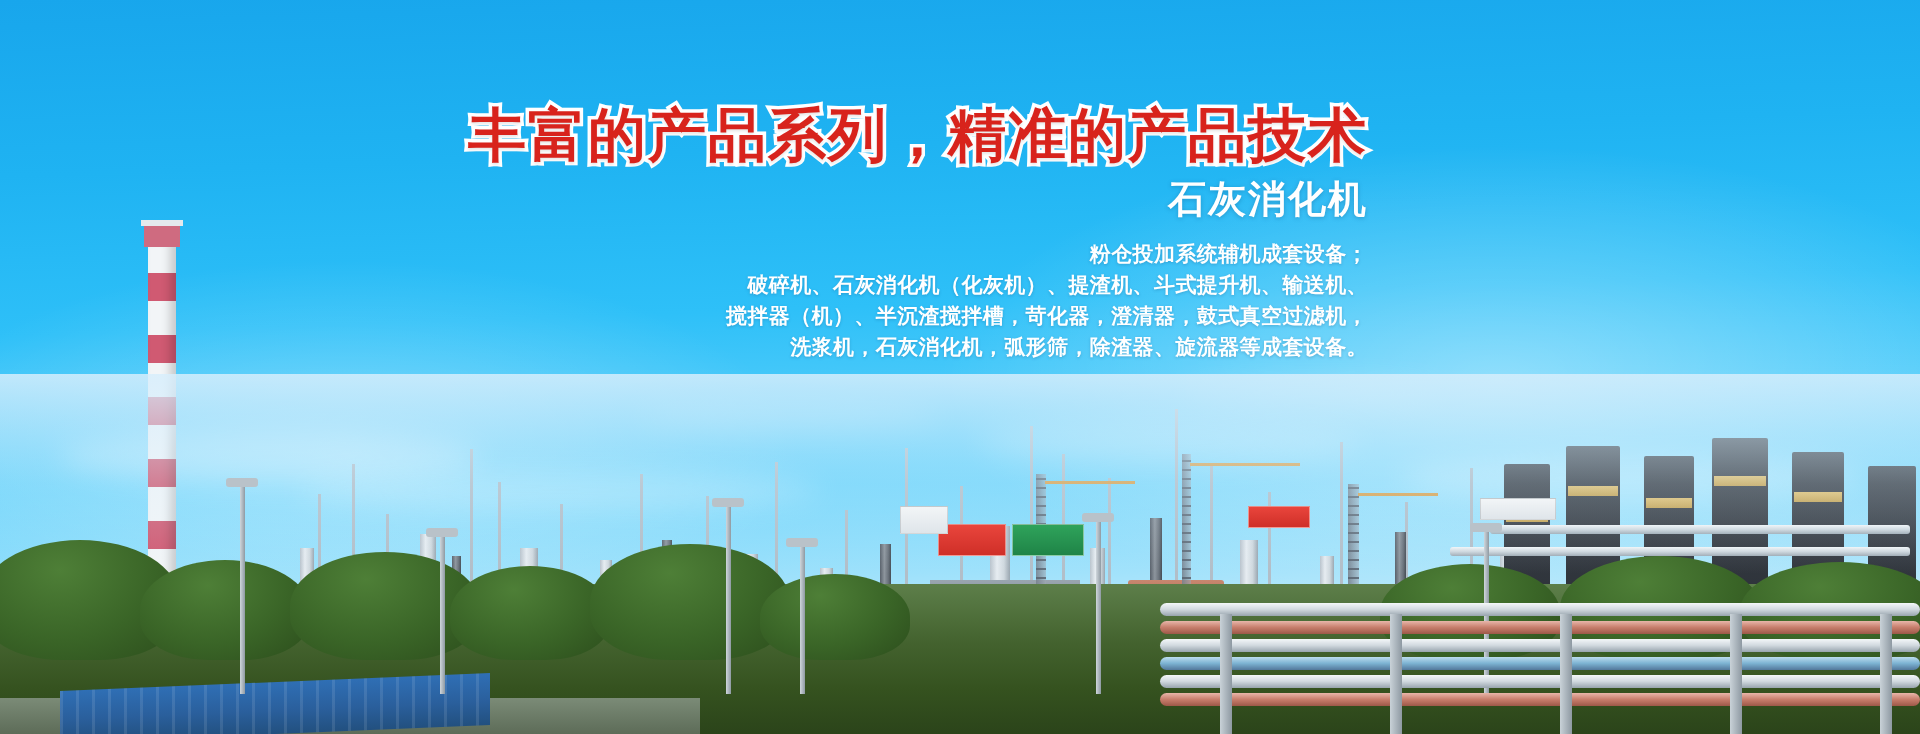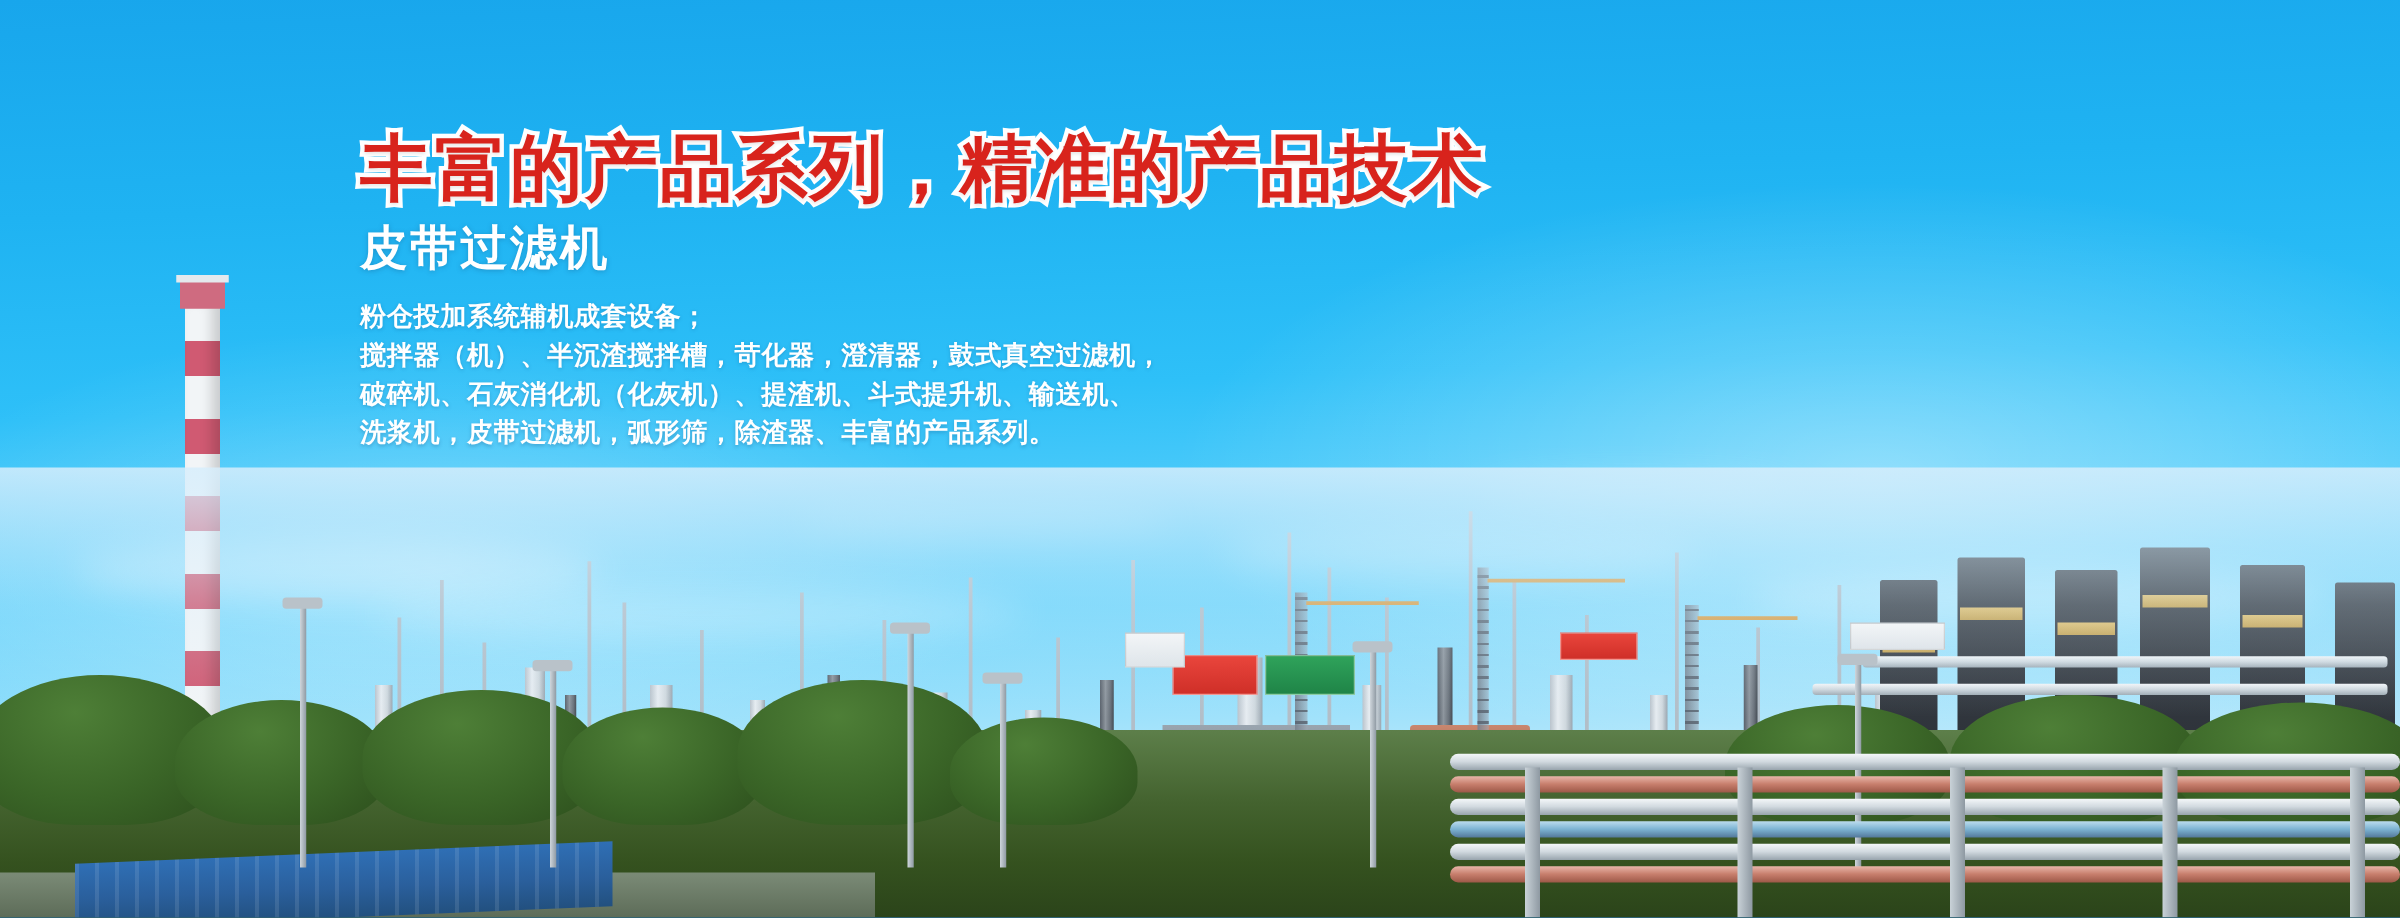--- a/index.html
+++ b/index.html
@@ -7,20 +7,21 @@
     padding: 0;
     background: #0d0d0d;
   }
   #banner {
     position: relative;
     width: 1920px;
     height: 734px;
     overflow: hidden;
     font-family: "Liberation Sans", "DejaVu Sans", sans-serif;
     background: #1fb0f0;
+    text-align: right;
   }
 
   
   .sky {
     position: absolute;
     inset: 0;
     background:
       radial-gradient(ellipse 900px 380px at 78% 52%, rgba(255,255,255,0.38) 0%, rgba(255,255,255,0.0) 62%),
       radial-gradient(ellipse 700px 300px at 18% 62%, rgba(255,255,255,0.30) 0%, rgba(255,255,255,0.0) 65%),
       linear-gradient(178deg, #18a6ec 0%, #1fb3f2 22%, #2ec0f8 42%, #62d2fb 62%, #a9e4fb 78%, #d8f0fc 88%, #eaf6fd 96%);
@@ -436,23 +437,23 @@
     <div class="leg" style="left:60px;"></div>
     <div class="leg" style="left:230px;"></div>
     <div class="leg" style="left:400px;"></div>
     <div class="leg" style="left:570px;"></div>
     <div class="leg" style="left:720px;"></div>
   </div>
 
   <div class="copy">
     <h1 class="headline">丰富的产品系列，精准的产品技术</h1>
 
-    <h2 class="subtitle">皮带过滤机</h2>
+    <h2 class="subtitle">石灰消化机</h2>
 
     <p class="desc">
       <span class="line">粉仓投加系统辅机成套设备；</span>
+      <span class="line">破碎机、石灰消化机（化灰机）、提渣机、斗式提升机、输送机、</span>
       <span class="line">搅拌器（机）、半沉渣搅拌槽，苛化器，澄清器，鼓式真空过滤机，</span>
-      <span class="line">破碎机、石灰消化机（化灰机）、提渣机、斗式提升机、输送机、</span>
-      <span class="line">洗浆机，皮带过滤机，弧形筛，除渣器、丰富的产品系列。</span>
+      <span class="line">洗浆机，石灰消化机，弧形筛，除渣器、旋流器等成套设备。</span>
     </p>
   </div>
 
 </div>
 
 </body></html>

